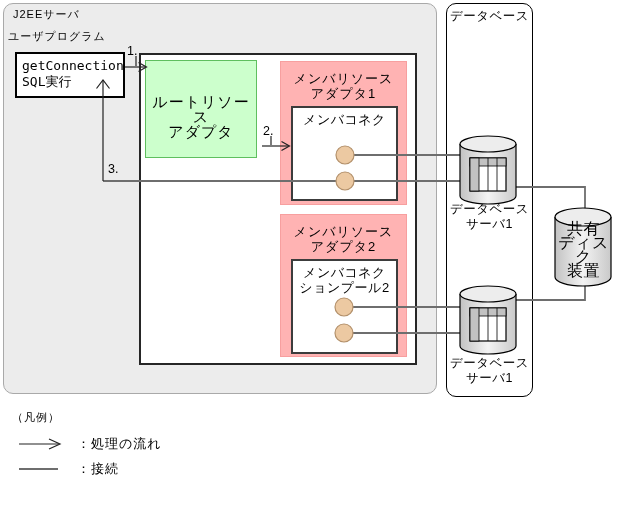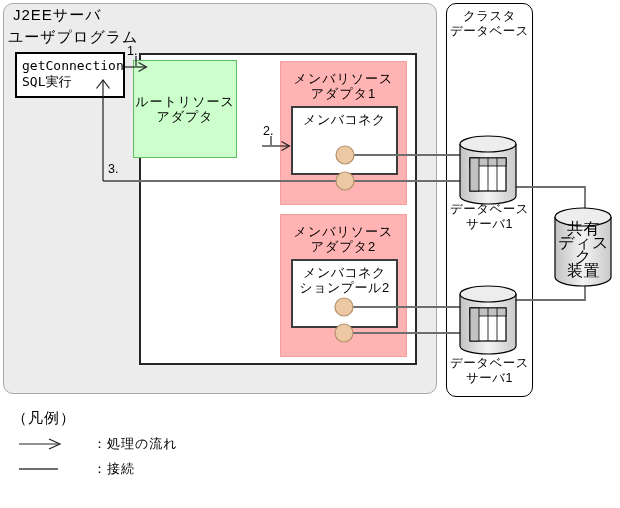--- a/index.html
+++ b/index.html
@@ -8,21 +8,21 @@
     position: relative;
     width: 620px;
     height: 508px;
     background: #ffffff;
     font-family: "Liberation Sans", sans-serif;
     color: #000;
     overflow: hidden;
   }
   .lbl {
     position: absolute;
-    font-size: 15px;
+    font-size: 11px;
     letter-spacing: 1px;
     white-space: nowrap;
     z-index: 3;
     line-height: 15px;
   }
   .j2ee-box {
     position: absolute;
     left: 3px; top: 3px; width: 434px; height: 391px;
     background: #ececec;
     border: 1px solid #a9a9a9;
@@ -46,47 +46,47 @@
   .pool-lbl { left: 158px; top: 29px; }
   .pool-box {
     position: absolute;
     left: 139px; top: 53px; width: 278px; height: 312px;
     background: #fff;
     border: 2px solid #262626;
     z-index: 1;
   }
   .root-adapter {
     position: absolute;
-    left: 133px; top: 60px; width: 104px; height: 98px;
+    left: 145px; top: 60px; width: 112px; height: 98px;
     background: #ccffcc;
     border: 1px solid #5fbf5f;
     z-index: 1;
     text-align: center;
-    font-size: 13px;
+    font-size: 15px;
     letter-spacing: 1px;
     line-height: 15px;
     padding-top: 33px;
   }
   .member-adapter {
     position: absolute;
     left: 280px; width: 127px;
     background: #ffb3b3;
     border: 1px solid #f79f9f;
     z-index: 1;
     text-align: center;
     font-size: 13px;
     letter-spacing: 1px;
     line-height: 15px;
   }
   .ma1 { top: 61px; height: 144px; }
   .ma2 { top: 214px; height: 143px; }
   .ma-lbl { padding-top: 9px; }
   .member-pool {
     position: absolute;
-    left: 10px; top: 44px; width: 107px; height: 69px;
+    left: 10px; top: 44px; width: 107px; height: 95px;
     background: #fff;
     border: 2px solid #3c3c3c;
     text-align: center;
     font-size: 13px;
     letter-spacing: 0.5px;
     line-height: 15px;
     padding-top: 4px;
   }
   .clusterdb-box {
     position: absolute;
@@ -138,21 +138,20 @@
   }
   .legend-title { left: 12px; top: 410px; }
   .legend-row {
     position: absolute;
     display: flex;
     align-items: center;
     font-size: 13px;
     letter-spacing: 1px;
     white-space: nowrap;
     z-index: 1;
-    gap: 16px;
   }
   .lr1 { left: 18px; top: 435px; }
   .lr1 span { margin-left: 9px; }
   .lr2 { left: 18px; top: 460px; }
   .lr2 span { margin-left: 17px; }
   .lr3 { left: 36px; top: 481px; }
   .lr3 span { margin-left: 19px; }
 </style>
 </head>
 <body>
@@ -190,21 +189,20 @@
       <div>メンバリソース</div>
       <div>アダプタ2</div>
     </div>
     <div class="member-pool">
       <div>メンバコネク</div>
       <div>ションプール2</div>
     </div>
   </div>
 
   <div class="clusterdb-box">
-    <div>クラスタ</div>
     <div>データベース</div>
   </div>
 
   <div class="db-lbl db1">
     <div>データベース</div>
     <div>サーバ1</div>
   </div>
   <div class="db-lbl db2">
     <div>データベース</div>
     <div>サーバ1</div>

